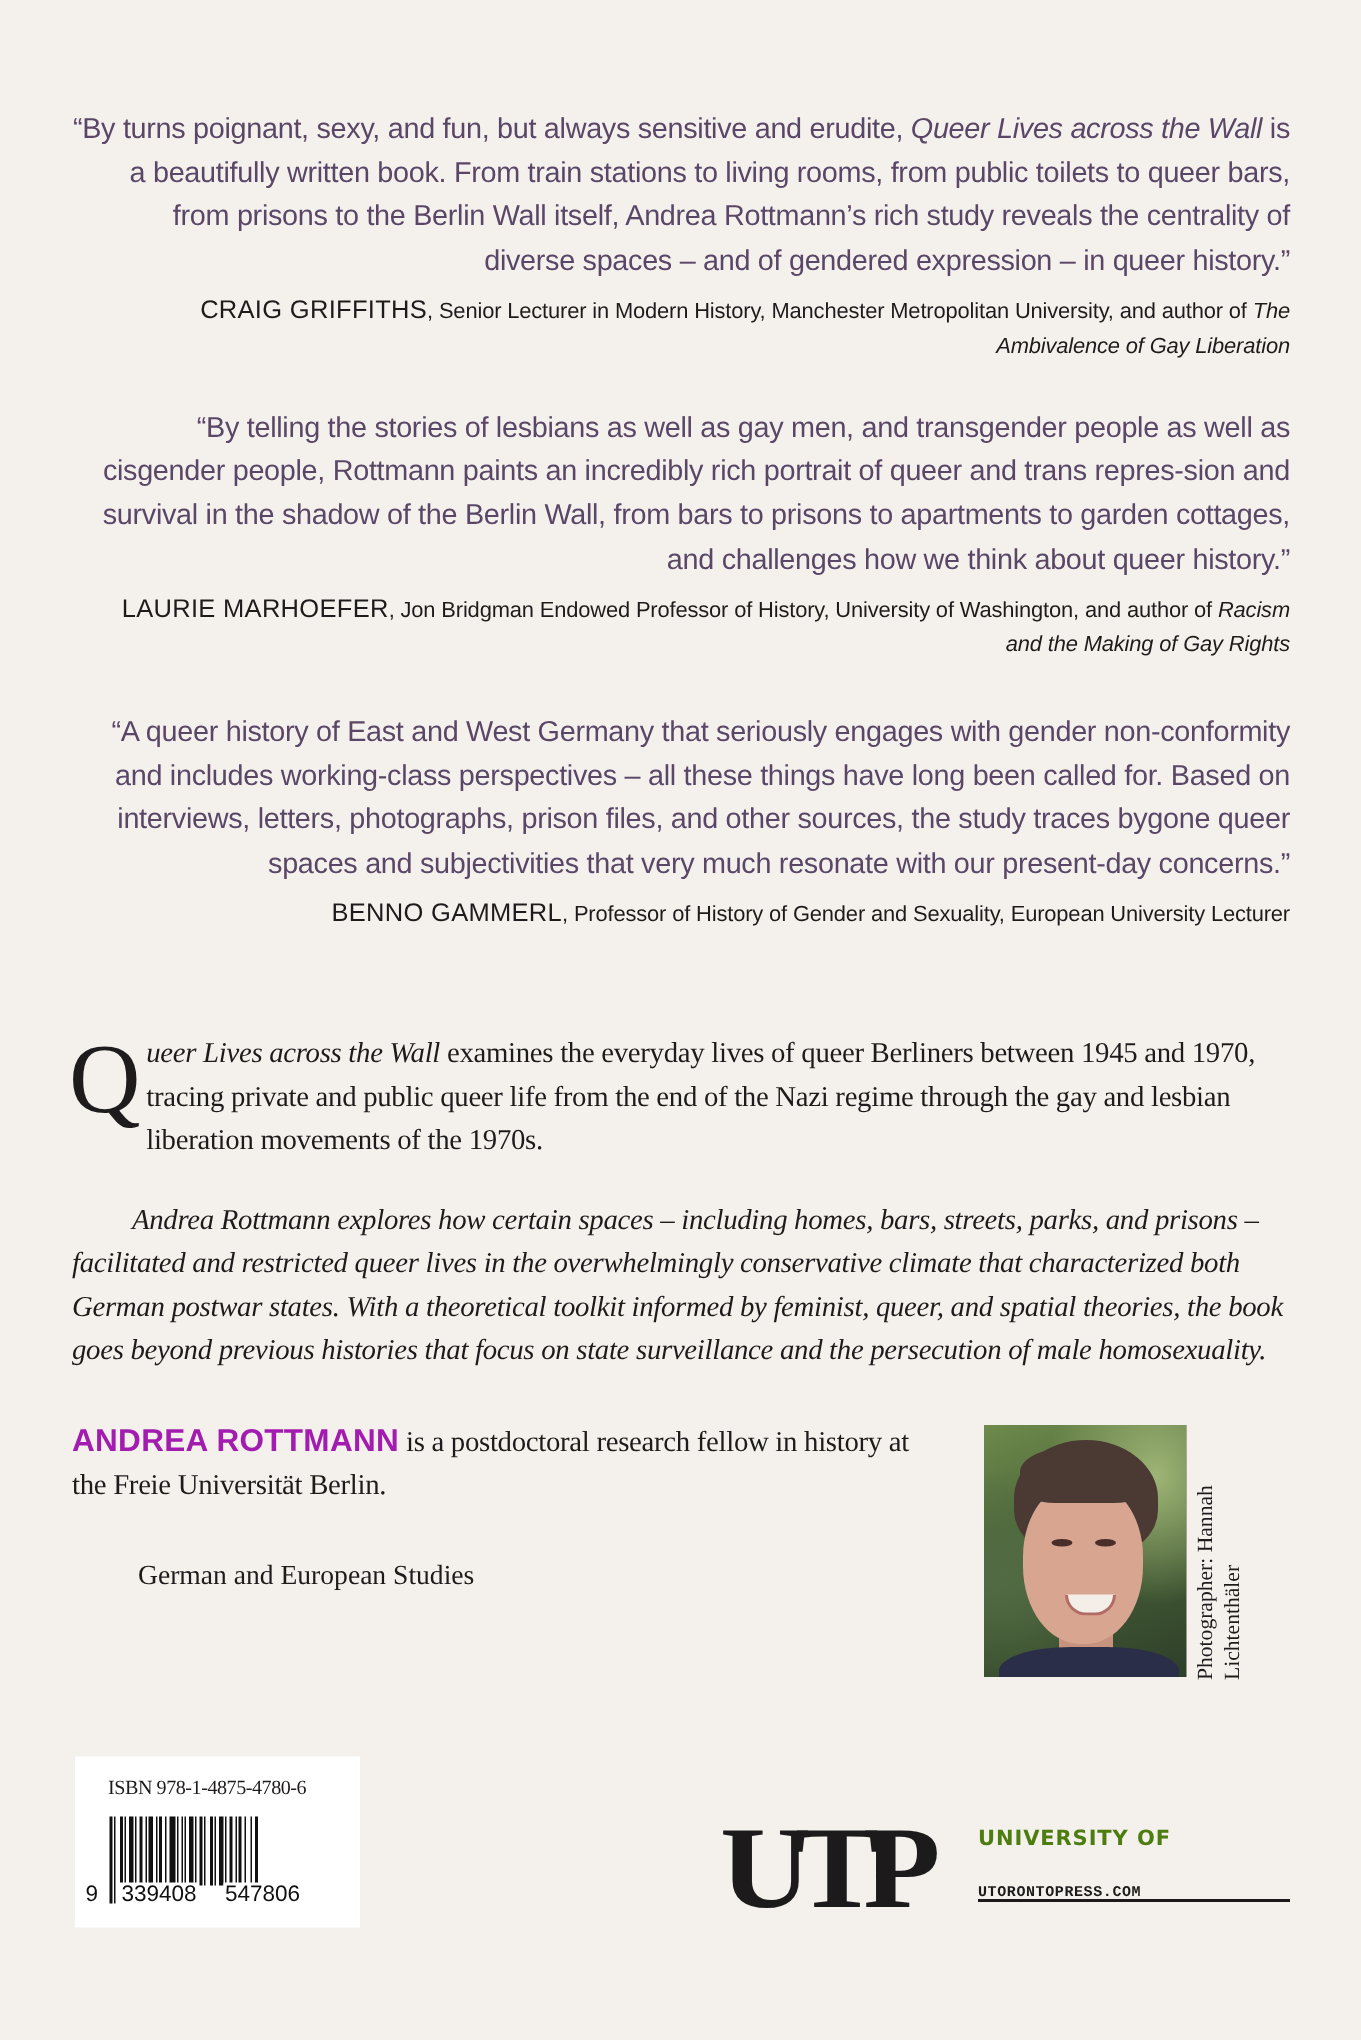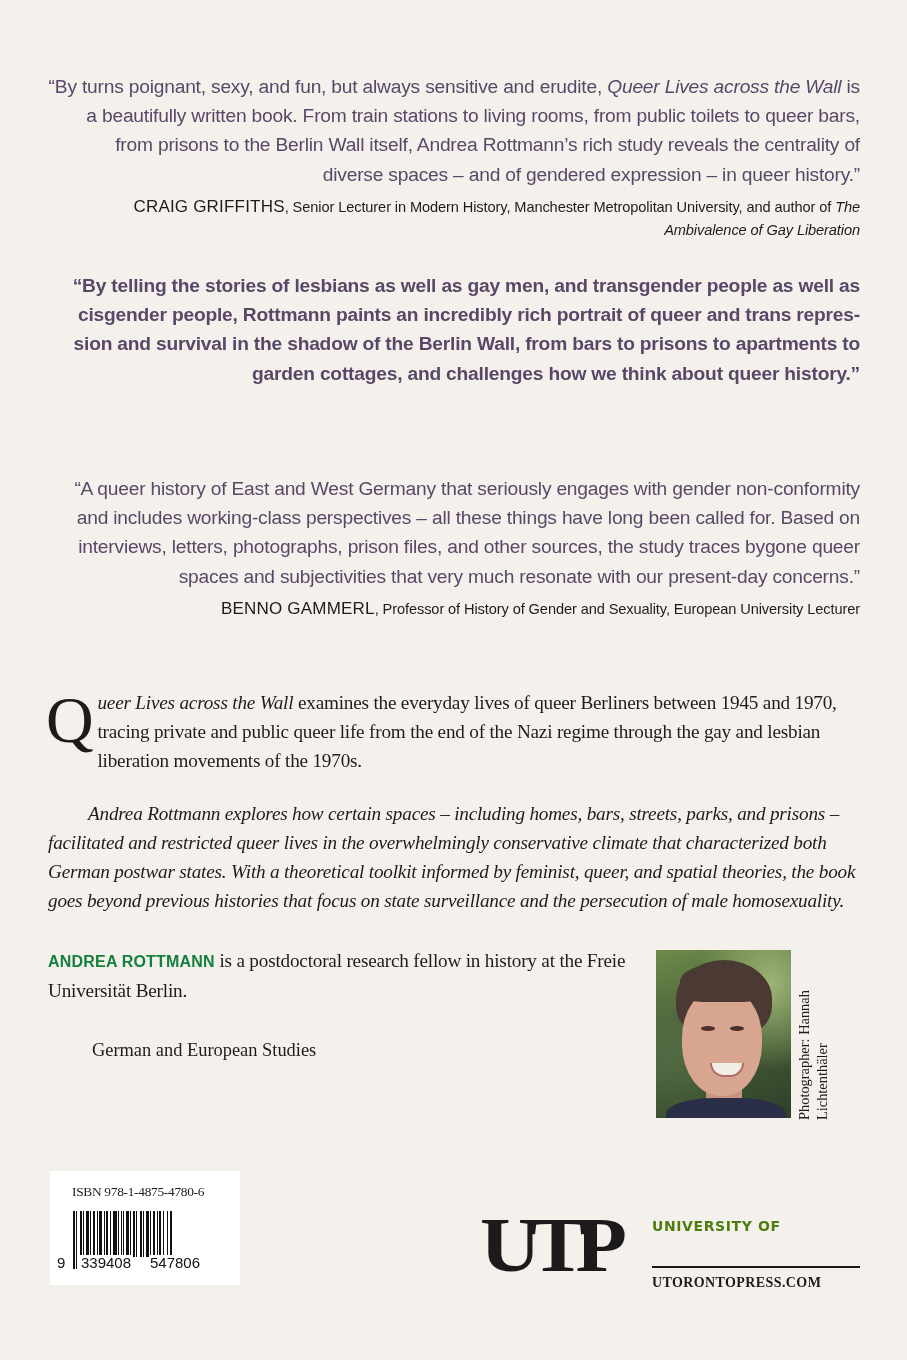--- a/index.html
+++ b/index.html
@@ -27,21 +27,21 @@
     .blurb .quote i { font-style: italic; }
     .blurb .attr {
       margin: 6px 0 0 32px;
       font-size: 14.6px;
       line-height: 23px;
       color: #1e1b1c;
       letter-spacing: -0.1px;
     }
     .blurb .attr .name { font-size: 17px; letter-spacing: 0.2px; }
     #b1 { top: 72px; }
-    #b2 { top: 271px; font-weight: bold; }
+    #b2 { top: 271px; }
     #b3 { top: 474px; }
 
     .desc {
       position: absolute; left: 48px; width: 816px; top: 688px;
       font-family: "Liberation Serif", serif;
       font-size: 19.2px; line-height: 29px;
       color: #1e1b1c;
       letter-spacing: -0.2px;
     }
     .desc p { margin: 0; }
@@ -54,21 +54,21 @@
     }
 
     .bio {
       position: absolute; left: 48px; top: 946px; width: 580px;
       font-family: "Liberation Serif", serif;
       font-size: 19.2px; line-height: 29px; color: #1e1b1c;
       letter-spacing: -0.2px;
     }
     .bio .author-name {
       font-family: "Liberation Sans", sans-serif; font-weight: bold;
-      color: #15803d; font-size: 16px; letter-spacing: 0.2px;
+      color: #a21caf; font-size: 21px; letter-spacing: 0.2px;
     }
     .series {
       position: absolute; left: 48px; top: 1040px;
       font-family: "Liberation Serif", serif; font-size: 18.4px; color: #1e1b1c; margin-left: 44px;
     }
 
     .photo {
       position: absolute; left: 656px; top: 950px; width: 135px; height: 168px;
       background: linear-gradient(160deg, #6f8a4c 0%, #4e6a3a 35%, #3d5331 70%, #2e3f2a 100%);
       overflow: hidden;
@@ -147,35 +147,36 @@
     }
     .utp-name {
       position: absolute; left: 172px; top: 2px;
       font-family: "DejaVu Sans", sans-serif; font-weight: bold;
       font-size: 14px; line-height: 24px; color: #4d7c0f; letter-spacing: 0.6px;
     }
     .utp-rule {
       position: absolute; left: 172px; top: 54px; width: 208px; height: 2px; background: #1c1a1a;
     }
     .utp-url {
-      position: absolute; left: 172px; top: 64px;
-      font-family: Liberation Serif, serif; font-weight: bold;
-      font-size: 14px; line-height: 14px; color: #1c1a1a; letter-spacing: 0.4px;
+      position: absolute; left: 172px; top: 44px;
+      font-family: Liberation Mono, monospace; font-weight: bold;
+      font-size: 10px; line-height: 14px; color: #1c1a1a; letter-spacing: 0.4px;
     }
   </style>
 </head>
 <body>
 
 <div class="blurb" id="b1">
   <p class="quote"><span>“By turns poignant, sexy, and fun, but always sensitive and erudite, </span><i>Queer Lives across the Wall</i><span> is a beautifully written book. From train stations to living rooms, from public toilets to queer bars, from prisons to the Berlin Wall itself, Andrea Rottmann’s rich study reveals the centrality of diverse spaces – and of gendered expression – in queer history.”</span></p>
   <div class="attr"><span class="name">CRAIG GRIFFITHS</span><span>, Senior Lecturer in Modern History, Manchester Metropolitan University, and author of </span><i>The Ambivalence of Gay Liberation</i></div>
 </div>
 
 <div class="blurb" id="b2">
   <p class="quote">“By telling the stories of lesbians as well as gay men, and transgender people as well as cisgender people, Rottmann paints an incredibly rich portrait of queer and trans repres-sion and survival in the shadow of the Berlin Wall, from bars to prisons to apartments to garden cottages, and challenges how we think about queer history.”</p>
+  <div class="attr"><span class="name">LAURIE MARHOEFER</span><span>, Jon Bridgman Endowed Professor of History, University of Washington, and author of </span><i>Racism and the Making of Gay Rights</i></div>
 </div>
 
 <div class="blurb" id="b3">
   <p class="quote">“A queer history of East and West Germany that seriously engages with gender non-conformity and includes working-class perspectives – all these things have long been called for. Based on interviews, letters, photographs, prison files, and other sources, the study traces bygone queer spaces and subjectivities that very much resonate with our present-day concerns.”</p>
   <div class="attr"><span class="name">BENNO GAMMERL</span><span>, Professor of History of Gender and Sexuality, European University Lecturer</span></div>
 </div>
 
 <div class="desc">
   <p class="p1"><span class="dropcap">Q</span><i>ueer Lives across the Wall</i><span> examines the everyday lives of queer Berliners between 1945 and 1970, tracing private and public queer life from the end of the Nazi regime through the gay and lesbian liberation movements of the 1970s.</span></p>
   <p class="p2">Andrea Rottmann explores how certain spaces – including homes, bars, streets, parks, and prisons – facilitated and restricted queer lives in the overwhelmingly conservative climate that characterized both German postwar states. With a theoretical toolkit informed by feminist, queer, and spatial theories, the book goes beyond previous histories that focus on state surveillance and the persecution of male homosexuality.</p>

